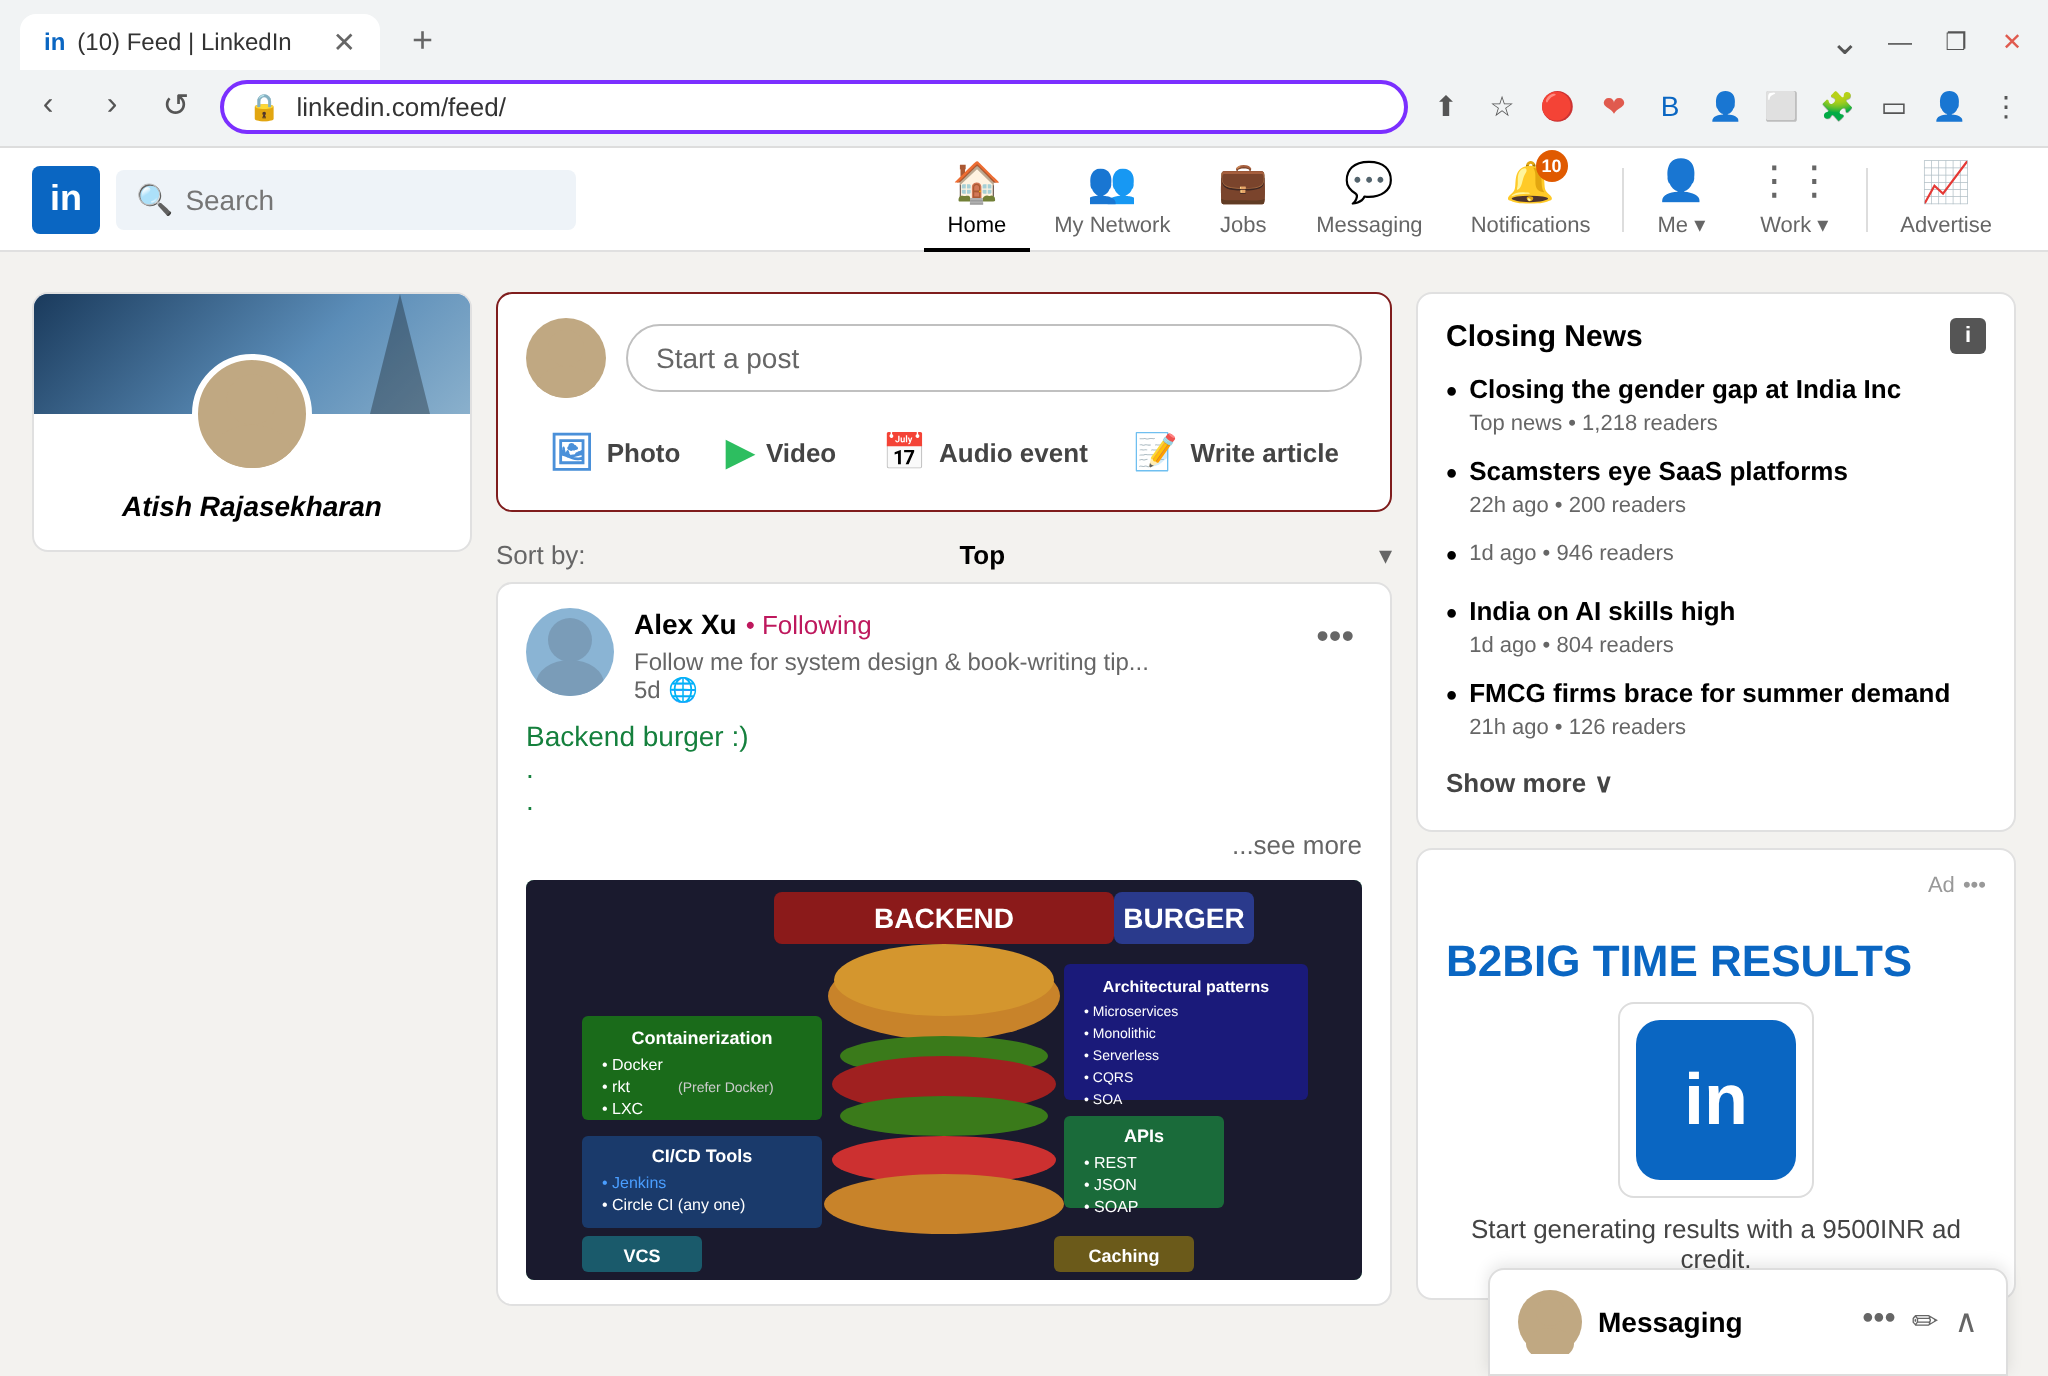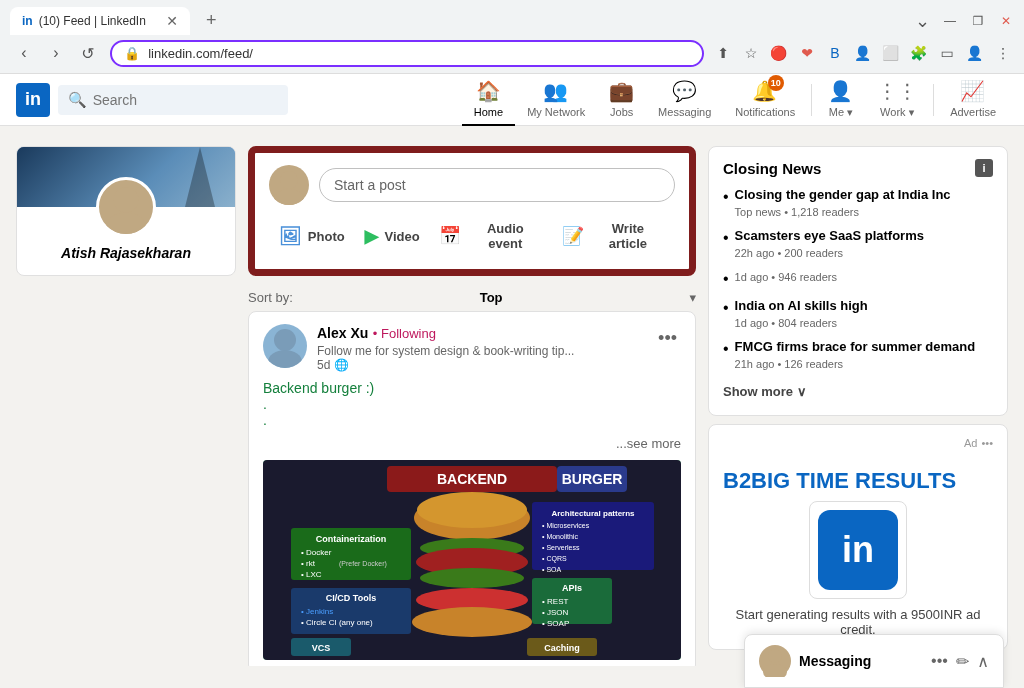--- a/index.html
+++ b/index.html
@@ -41,21 +41,21 @@
     
     .left-sidebar { width: 220px; flex-shrink: 0; font-style: italic; }
     .profile-card { background: #fff; border-radius: 8px; border: 1px solid #e0e0e0; overflow: hidden; }
     .profile-card-banner { height: 60px; background: linear-gradient(135deg, #2d5a8e, #4a90d9); position: relative; }
     .profile-avatar-wrap { position: relative; display: flex; justify-content: center; margin-top: -30px; }
     .profile-avatar { width: 60px; height: 60px; border-radius: 50%; border: 3px solid #fff; background: #c0a882; display: flex; align-items: center; justify-content: center; font-size: 22px; overflow: hidden; }
     .profile-name { text-align: center; font-weight: 700; font-size: 14px; color: #000; margin-top: 8px; padding: 0 10px; }
 
     
     .center-feed { flex: 1; min-width: 0; }
-    .post-box { background: #fff; border: 7px solid #7f1d1d; border-radius: 8px; padding: 12px 14px; margin-bottom: 8px; }
+    .post-box { background: #fff; border: 1px solid #7f1d1d; border-radius: 8px; padding: 12px 14px; margin-bottom: 8px; }
     .post-input-row { display: flex; align-items: center; gap: 10px; margin-bottom: 10px; }
     .post-avatar { width: 40px; height: 40px; border-radius: 50%; background: #c0a882; flex-shrink: 0; display: flex; align-items: center; justify-content: center; font-size: 16px; overflow: hidden; }
     .post-input { flex: 1; border: 1.5px solid #c0c0c0; border-radius: 20px; padding: 8px 14px; font-size: 14px; color: #666; cursor: pointer; }
     .post-actions { display: flex; justify-content: space-around; }
     .post-action-btn { display: flex; align-items: center; gap: 6px; padding: 6px 10px; border: none; background: none; cursor: pointer; font-size: 13px; color: #444; font-weight: 600; border-radius: 4px; }
     .photo-icon { color: #4a90d9; font-size: 18px; }
     .video-icon { color: #2dbe60; font-size: 18px; }
     .event-icon { color: #e7a33e; font-size: 18px; }
     .article-icon { color: #e06b6b; font-size: 18px; }
 

